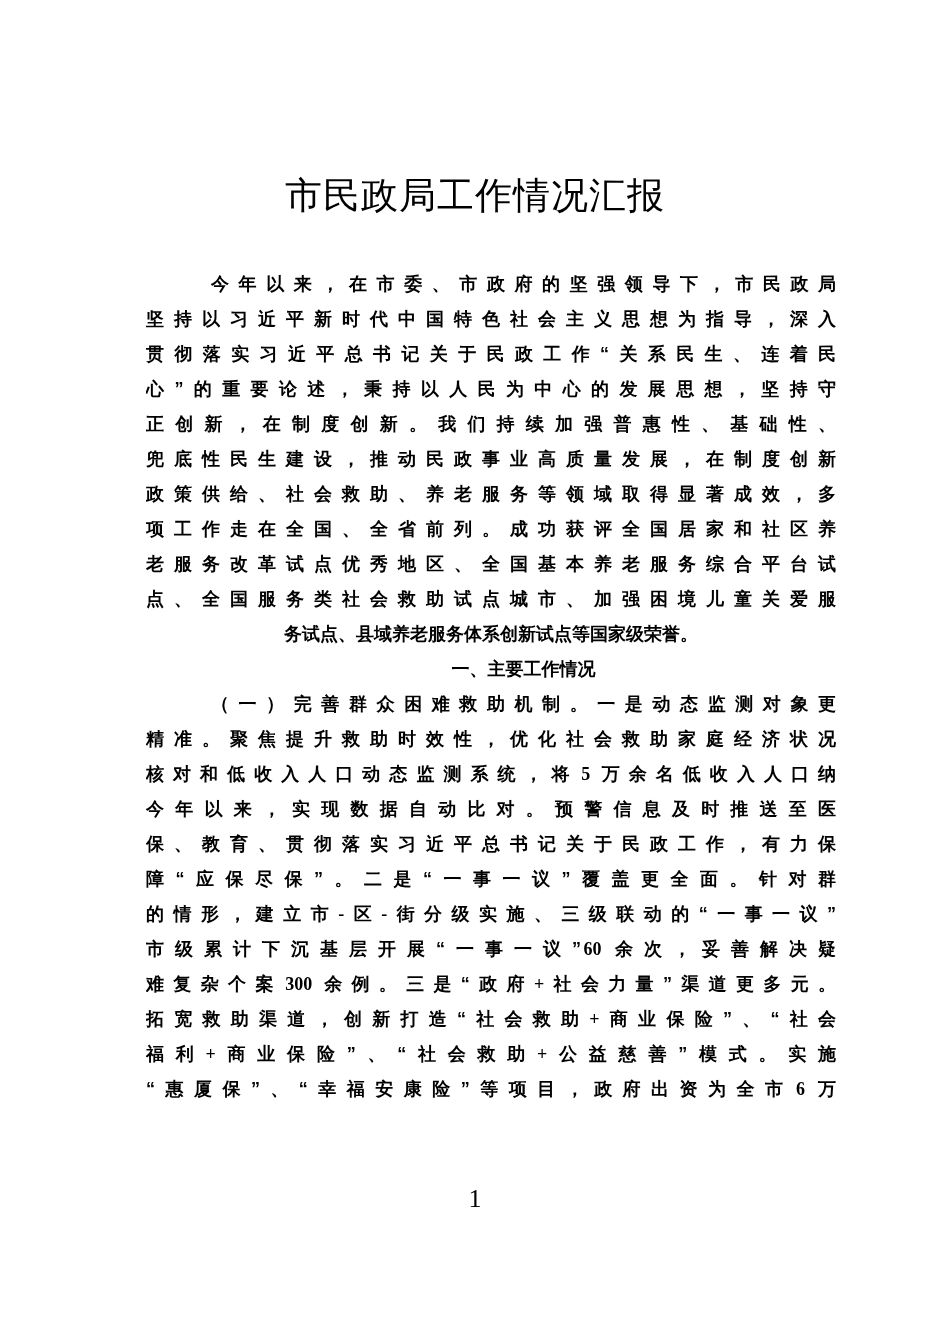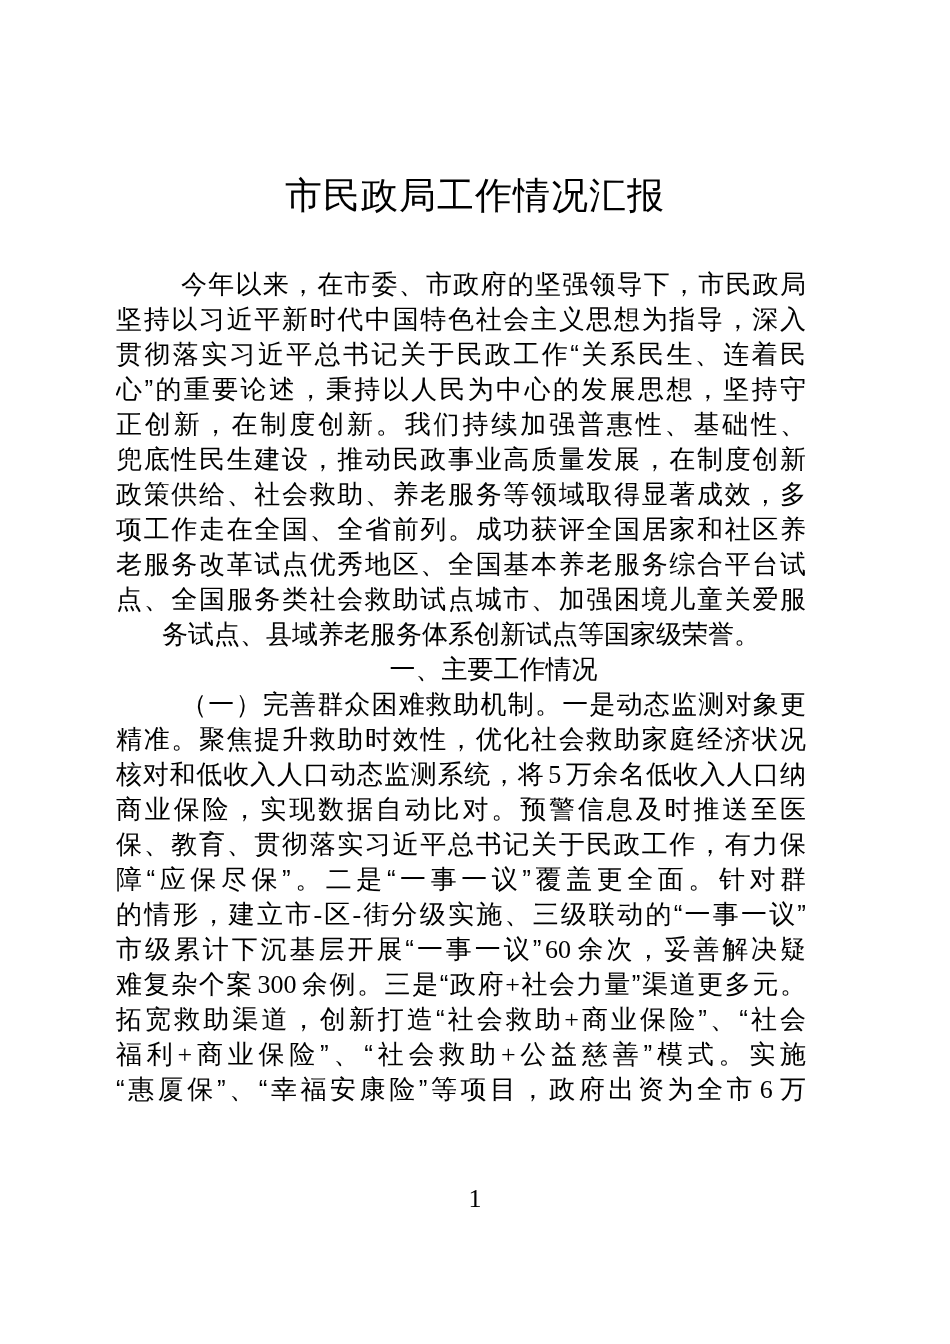--- a/index.html
+++ b/index.html
@@ -25,24 +25,25 @@
     text-align: center;
     font-size: 37px;
     line-height: 48px;
     font-weight: 400;
     letter-spacing: 1px;
     white-space: nowrap;
   }
   .doc-body {
     position: absolute;
     top: 267px;
-    left: 116px;
+    left: 146px;
     width: 690px;
-    font-size: 26px;
+    font-size: 18px;
     line-height: 35px;
+    font-weight: bold;
   }
   .line {
     height: 35px;
     text-align: center;
     white-space: nowrap;
   }
   .line.justify {
     text-align: justify;
     text-align-last: justify;
     text-justify: inter-character;
@@ -84,21 +85,21 @@
       <div class="line justify">兜底性民生建设，推动民政事业高质量发展，在制度创新</div>
       <div class="line justify">政策供给、社会救助、养老服务等领域取得显著成效，多</div>
       <div class="line justify">项工作走在全国、全省前列。成功获评全国居家和社区养</div>
       <div class="line justify">老服务改革试点优秀地区、全国基本养老服务综合平台试</div>
       <div class="line justify">点、全国服务类社会救助试点城市、加强困境儿童关爱服</div>
       <div class="line">务试点、县域养老服务体系创新试点等国家级荣誉。</div>
       <div class="line indent">一、主要工作情况</div>
       <div class="line justify indent">（一）完善群众困难救助机制。一是动态监测对象更</div>
       <div class="line justify">精准。聚焦提升救助时效性，优化社会救助家庭经济状况</div>
       <div class="line justify">核对和低收入人口动态监测系统，将<span class="num">5</span>万余名低收入人口纳</div>
-      <div class="line justify">商业保险，实现数据自动比对。预警信息及时推送至医</div>
+      <div class="line justify">今年以来，实现数据自动比对。预警信息及时推送至医</div>
       <div class="line justify">保、教育、贯彻落实习近平总书记关于民政工作，有力保</div>
       <div class="line justify">障“应保尽保”。二是“一事一议”覆盖更全面。针对群</div>
       <div class="line justify">的情形，建立市<span class="sym">-</span>区<span class="sym">-</span>街分级实施、三级联动的“一事一议”</div>
       <div class="line justify">市级累计下沉基层开展“一事一议”<span class="num">60</span>余次，妥善解决疑</div>
       <div class="line justify">难复杂个案<span class="num">300</span>余例。三是“政府<span class="sym">+</span>社会力量”渠道更多元。</div>
       <div class="line justify">拓宽救助渠道，创新打造“社会救助<span class="sym">+</span>商业保险”、“社会</div>
       <div class="line justify">福利<span class="sym">+</span>商业保险”、“社会救助<span class="sym">+</span>公益慈善”模式。实施</div>
       <div class="line justify">“惠厦保”、“幸福安康险”等项目，政府出资为全市<span class="num">6</span>万</div>
     </div>
 

